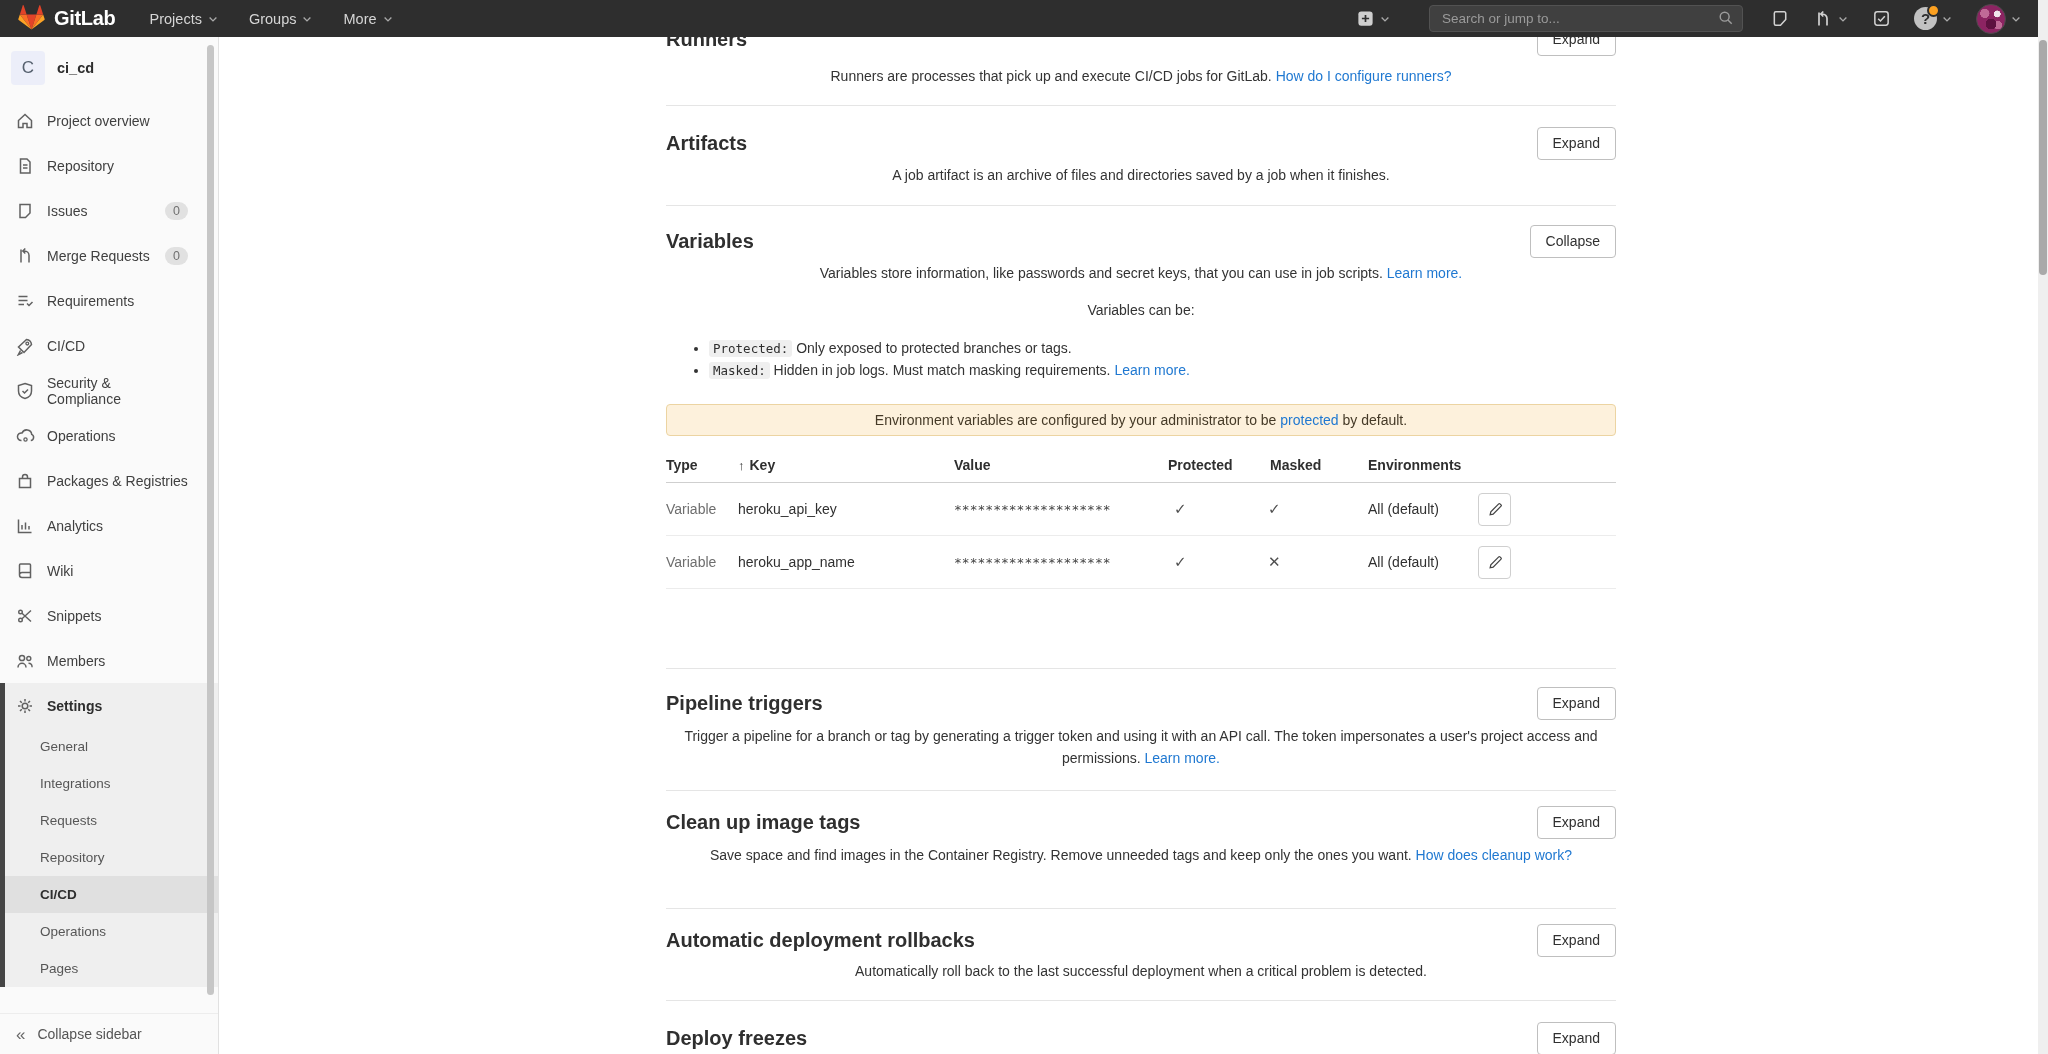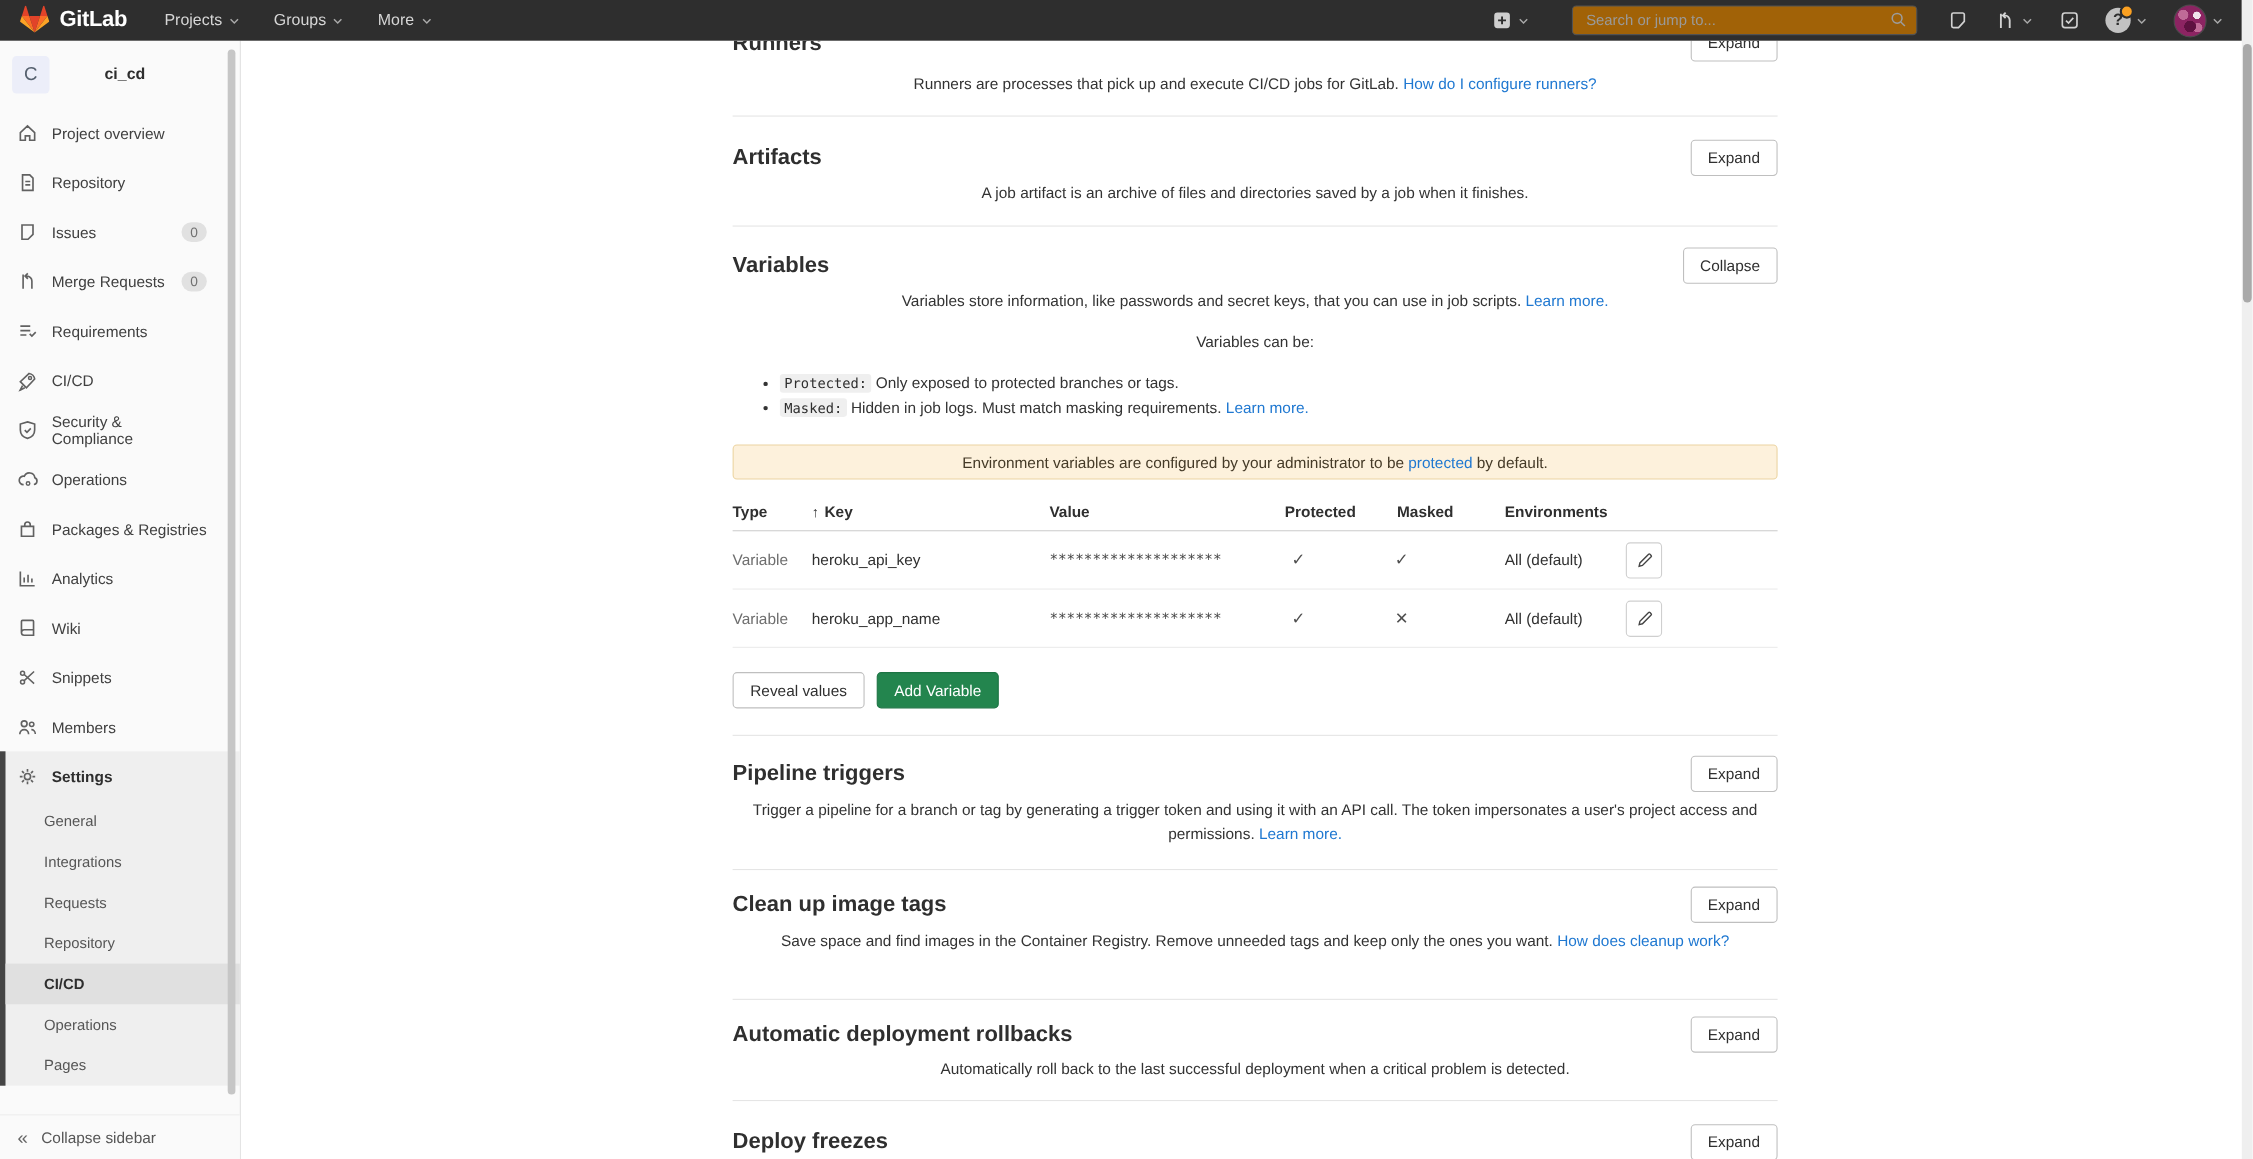--- a/index.html
+++ b/index.html
@@ -18,21 +18,21 @@
   }
   .brand { display:flex; align-items:center; }
   .brand-logo { width:27px; height:27px; display:block; }
   .brand-name { color:#fff; font-size:20px; font-weight:700; margin-left:9px; letter-spacing:-0.3px; }
   .nav-menus { display:flex; gap:30px; margin-left:34px; }
   .nav-menu-item { color:#d6d6d6; font-size:14.5px; display:flex; align-items:center; gap:5px; cursor:pointer; }
   .chev { width:12px; height:12px; }
   .plus-group { margin-left:auto; display:flex; align-items:center; gap:4px; color:#cfcfcf; cursor:pointer; }
   .search-wrap { position:relative; width:314px; margin-left:38px; }
   .search-input {
-    width:100%; height:27px; background:#a16207; border:1px solid #525252; border-radius:4px;
+    width:100%; height:27px; background:#404040; border:1px solid #525252; border-radius:4px;
     color:#eee; font-size:13.5px; padding:0 32px 0 12px; font-family:inherit; outline:none;
   }
   .search-input::placeholder { color:#9a9a9a; }
   .search-icon { position:absolute; right:9px; top:5px; width:16px; height:16px; }
   .right-icons { display:flex; align-items:center; margin-left:28px; gap:23px; color:#d2d2d2; }
   .icon-with-chev { display:flex; align-items:center; gap:4px; cursor:pointer; }
   .help-circle {
     width:23px; height:23px; border-radius:50%; background:#c2c2c2; color:#2e2e2e;
     font-weight:700; font-size:15px; display:flex; align-items:center; justify-content:center; position:relative;
   }
@@ -58,21 +58,21 @@
   
   .sidebar {
     position:absolute; top:37px; left:0; width:219px; height:1017px;
     background:#fafafa; border-right:1px solid #e1e1e1; z-index:20;
   }
   .project-row { display:flex; align-items:center; padding:14px 15px 0 11px; gap:12px; }
   .project-avatar {
     width:34px; height:34px; border-radius:4px; background:#eceef9; color:#55606e;
     font-size:17px; display:flex; align-items:center; justify-content:center; font-weight:400;
   }
-  .project-name { font-size:14.5px; font-weight:700; color:#2e2e2e;margin-left:38px; }
+  .project-name { font-size:14.5px; font-weight:700; color:#2e2e2e; }
   .side-items { margin-top:13px; }
   .nav-item {
     height:45px; display:flex; align-items:center; gap:12px; padding:0 30px 0 15px;
     color:#404040; font-size:14px; cursor:pointer;
   }
   .nav-item .si { flex:none; color:#616161; }
   .badge {
     margin-left:auto; background:#e1e1e1; color:#707070; font-size:12.5px;
     border-radius:10px; padding:2px 8px; line-height:14px;
   }
@@ -435,24 +435,20 @@
         <span class="c-act">
           <button class="edit-btn">
             <svg width="16" height="16" viewBox="0 0 18 18">
                 <path d="M3.5 15.5l.8-3.4 8.9-8.9a1 1 0 0 1 1.4 0l1.2 1.2a1 1 0 0 1 0 1.4l-8.9 8.9z" fill="none" stroke="#444" stroke-width="1.4"></path>
               </svg>
           </button>
         </span>
       </div>
     </div>
 
-    <div class="btn-row" style="top:574px">
-      <button class="btn">Reveal values</button>
-      <button class="btn-success">Add Variable</button>
-    </div>
     <div class="hr" style="top:631px"></div>
 
     <div class="sec-head" style="top:649px">
       <h4>Pipeline triggers</h4>
       <button class="btn">Expand</button>
     </div>
     <p class="desc" style="top:689px">
       <span>Trigger a pipeline for a branch or tag by generating a trigger token and using it with an API call. The token impersonates a user's project access and permissions.</span>
       <a>Learn more.</a>
     </p>

